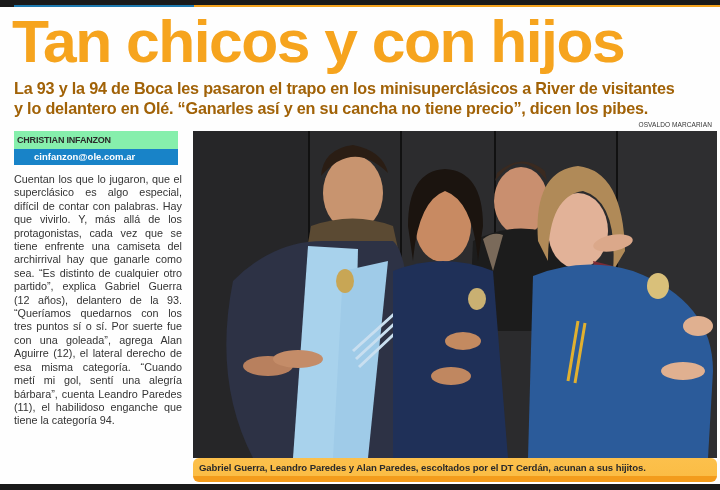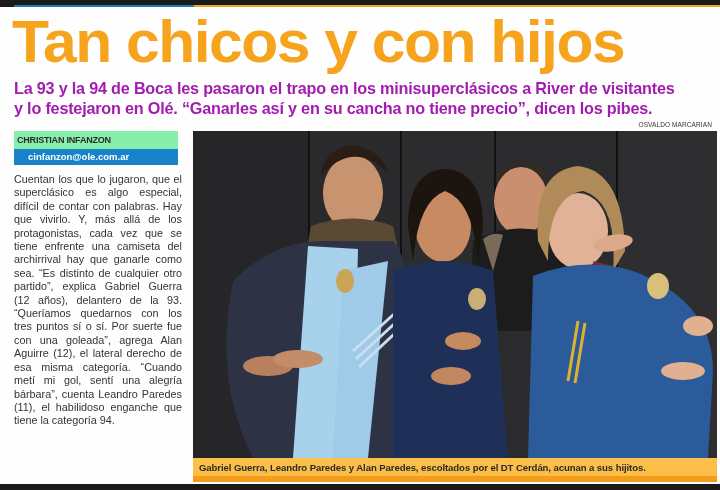--- a/index.html
+++ b/index.html
@@ -14,78 +14,79 @@
       position: absolute; left: 12px; top: 10px; width: 700px;
       font-family: "Liberation Sans", sans-serif; font-weight: bold;
       font-size: 60px; line-height: 64px; color: #f6a41e;
       letter-spacing: -1.5px; transform: scaleX(1.01); transform-origin: left;
       white-space: nowrap;
     }
 
     .deck {
       position: absolute; left: 14px; top: 78px; width: 700px;
       font-family: "Liberation Sans", sans-serif; font-weight: bold;
-      font-size: 16.2px; line-height: 20px; color: #a21caf;
+      font-size: 16.2px; line-height: 20px; color: #a16207;
       letter-spacing: -0.2px;
     }
     .deck div { white-space: nowrap; }
 
     .credit {
       position: absolute; right: 8px; top: 121px;
       font-size: 6.5px; color: #333; letter-spacing: 0.1px;
     }
 
     .byline-name {
       position: absolute; left: 14px; top: 131px; width: 164px; height: 18px;
       background: #86efac; color: #2a2a2a; font-weight: bold;
       font-size: 9px; line-height: 18px; padding-left: 3px; letter-spacing: -0.2px;
     }
     .byline-email {
       position: absolute; left: 14px; top: 149px; width: 164px; height: 16px;
       background: #1883c8; color: #ffffff; font-weight: bold;
-      font-size: 9.5px; line-height: 16px; padding-left: 14px;
+      font-size: 9.5px; line-height: 16px; padding-left: 20px;
     }
 
     .body-text {
       position: absolute; left: 14px; top: 173px; width: 168px;
       font-family: "Liberation Sans", sans-serif; font-size: 10.8px;
       line-height: 13.4px; color: #333; text-align: justify;
     }
     .body-text p { margin: 0; }
     .body-text p.indent { text-indent: 14px; }
 
     .photo {
       position: absolute; left: 193px; top: 131px; width: 524px; height: 327px;
       background: #1e1e1f; overflow: hidden;
     }
     .photo svg { display: block; }
 
     .caption-bar {
       position: absolute; left: 193px; top: 458px; width: 524px; height: 24px;
       background: linear-gradient(to bottom, #fcc04c 0%, #fbbd45 75%, #f39c1c 75%, #f39c1c 100%);
+      border-radius: 6px;
     }
     .caption-text {
       position: absolute; left: 6px; top: 4px;
       font-weight: bold; font-size: 9.6px; color: #2a2a2a; white-space: nowrap; letter-spacing: -0.1px;
     }
     .bottombar { position: absolute; left: 0; top: 484px; width: 720px; height: 6px; background: #1a1a1a; }
   </style>
 </head>
 <body>
 
 <div class="topbar">
   <div class="blue"></div>
   <div class="orange"></div>
 </div>
 
 <h1 class="headline">Tan chicos y con hijos</h1>
 
 <div class="deck">
   <div>La 93 y la 94 de Boca les pasaron el trapo en los minisuperclásicos a River de visitantes</div>
-  <div>y lo festejaron en Olé. “Ganarles así y en su cancha no tiene precio”, dicen los pibes.</div>
+  <div>y lo delantero en Olé. “Ganarles así y en su cancha no tiene precio”, dicen los pibes.</div>
 </div>
 
 <div class="credit">OSVALDO MARCARIAN</div>
 
 <div class="byline-name">CHRISTIAN INFANZON</div>
 <div class="byline-email">cinfanzon@ole.com.ar</div>
 
 <div class="body-text">
   <p>Cuentan los que lo jugaron, que el superclásico es algo especial, difícil de contar con palabras. Hay que vivirlo. Y, más allá de los protagonistas, cada vez que se tiene enfrente una camiseta del archirrival hay que ganarle como sea. “Es distinto de cualquier otro partido”, explica Gabriel Guerra (12 años), delantero de la 93. “Queríamos quedarnos con los tres puntos sí o sí. Por suerte fue con una goleada”, agrega Alan Aguirre (12), el lateral derecho de esa misma categoría. “Cuando metí mi gol, sentí una alegría bárbara”, cuenta Leandro Paredes (11), el habilidoso enganche que tiene la categoría 94.</p>
 </div>

